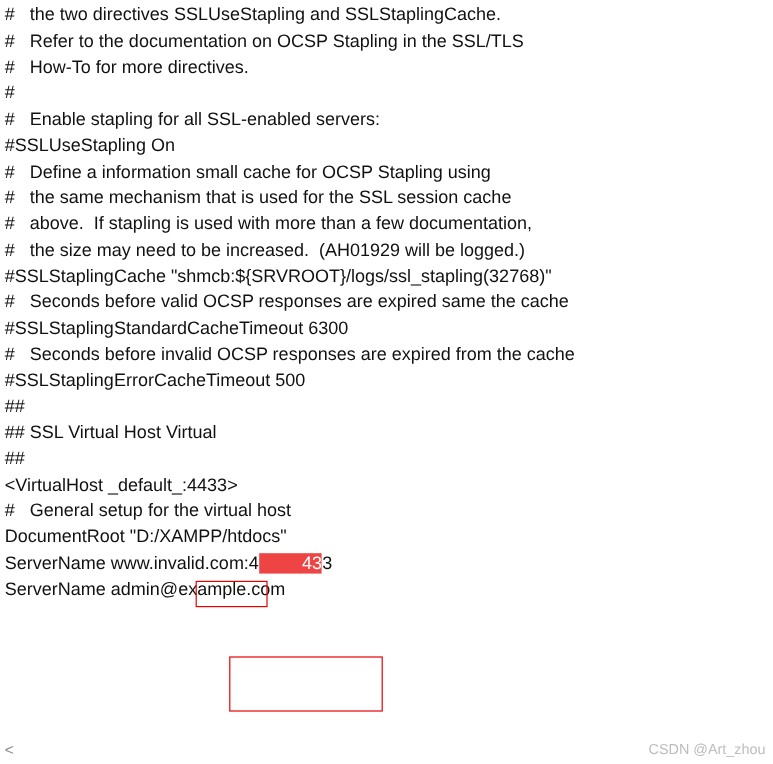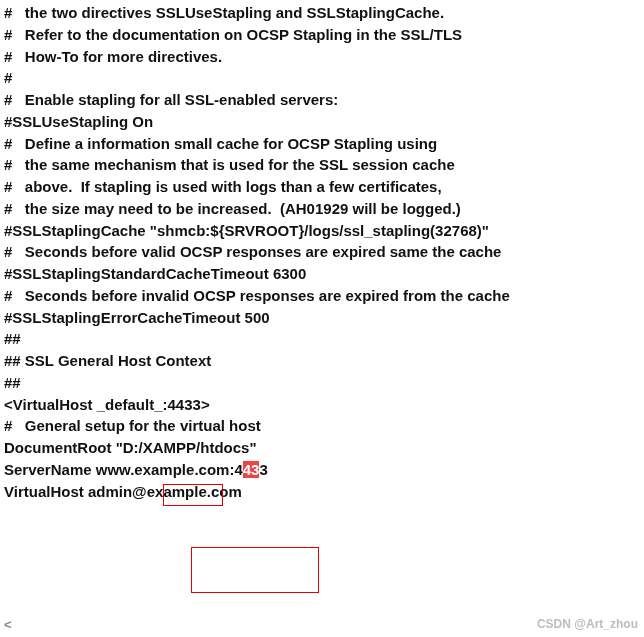--- a/index.html
+++ b/index.html
@@ -1,15 +1,15 @@
 <!DOCTYPE html>
 <html><head>
   <meta charset="utf-8">
   <style>
-    * { margin: 0; padding: 0; box-sizing: border-box; font-weight: bold; }
+    * { margin: 0; padding: 0; box-sizing: border-box; }
     body {
       font-family: "Segoe UI", Tahoma, sans-serif;
       font-size: 15px;
       background: #fff;
       color: #111;
       width: 644px;
       height: 637px;
       overflow: hidden;
       position: relative;
       line-height: 1.45;
@@ -30,20 +30,21 @@
       border: 1.5px solid #e60000;
       left: 191px;
       top: 547px;
       width: 128px;
       height: 46px;
       pointer-events: none;
     }
     .sel {
       background: #ef4444;
       color: #fff;
+      padding-left: 36px;
     }
     .watermark {
       position: absolute;
       right: 6px;
       bottom: 4px;
       font-size: 12px;
       color: #bdbdbd;
       font-family: Arial, sans-serif;
     }
     .scroll-hint {
@@ -59,38 +60,38 @@
 
 <div class="line">#   the two directives SSLUseStapling and SSLStaplingCache.</div>
 <div class="line">#   Refer to the documentation on OCSP Stapling in the SSL/TLS</div>
 <div class="line">#   How-To for more directives.</div>
 <div class="line">#</div>
 <div class="line">#   Enable stapling for all SSL-enabled servers:</div>
 <div class="line">#SSLUseStapling On</div>
 <div class="line"></div>
 <div class="line">#   Define a information small cache for OCSP Stapling using</div>
 <div class="line">#   the same mechanism that is used for the SSL session cache</div>
-<div class="line">#   above.  If stapling is used with logs than a few certificates,</div>
+<div class="line">#   above.  If stapling is used with more than a few documentation,</div>
 <div class="line">#   the size may need to be increased.  (AH01929 will be logged.)</div>
 <div class="line">#SSLStaplingCache "shmcb:${SRVROOT}/logs/ssl_stapling(32768)"</div>
 <div class="line"></div>
 <div class="line">#   Seconds before valid OCSP responses are expired same the cache</div>
 <div class="line">#SSLStaplingStandardCacheTimeout 6300</div>
 <div class="line"></div>
 <div class="line">#   Seconds before invalid OCSP responses are expired from the cache</div>
 <div class="line">#SSLStaplingErrorCacheTimeout 500</div>
 <div class="line"></div>
 <div class="line">##</div>
-<div class="line">## SSL General Host Context</div>
+<div class="line">## SSL Virtual Host Virtual</div>
 <div class="line">##</div>
 <div class="line"></div>
 <div class="line">&lt;VirtualHost _default_:4433&gt;</div>
 <div class="line"></div>
 <div class="line">#   General setup for the virtual host</div>
 <div class="line">DocumentRoot "D:/XAMPP/htdocs"</div>
-<div class="line"><span>ServerName www.example.com:4</span><span class="sel">43</span><span>3</span></div>
-<div class="line">VirtualHost admin@example.com</div>
+<div class="line"><span>ServerName www.invalid.com:4</span><span class="sel">43</span><span>3</span></div>
+<div class="line">ServerName admin@example.com</div>
 
 <div class="hl-box1"></div>
 <div class="hl-box2"></div>
 
 <div class="scroll-hint">&lt;</div>
 <div class="watermark">CSDN @Art_zhou</div>
 
 </body></html>

